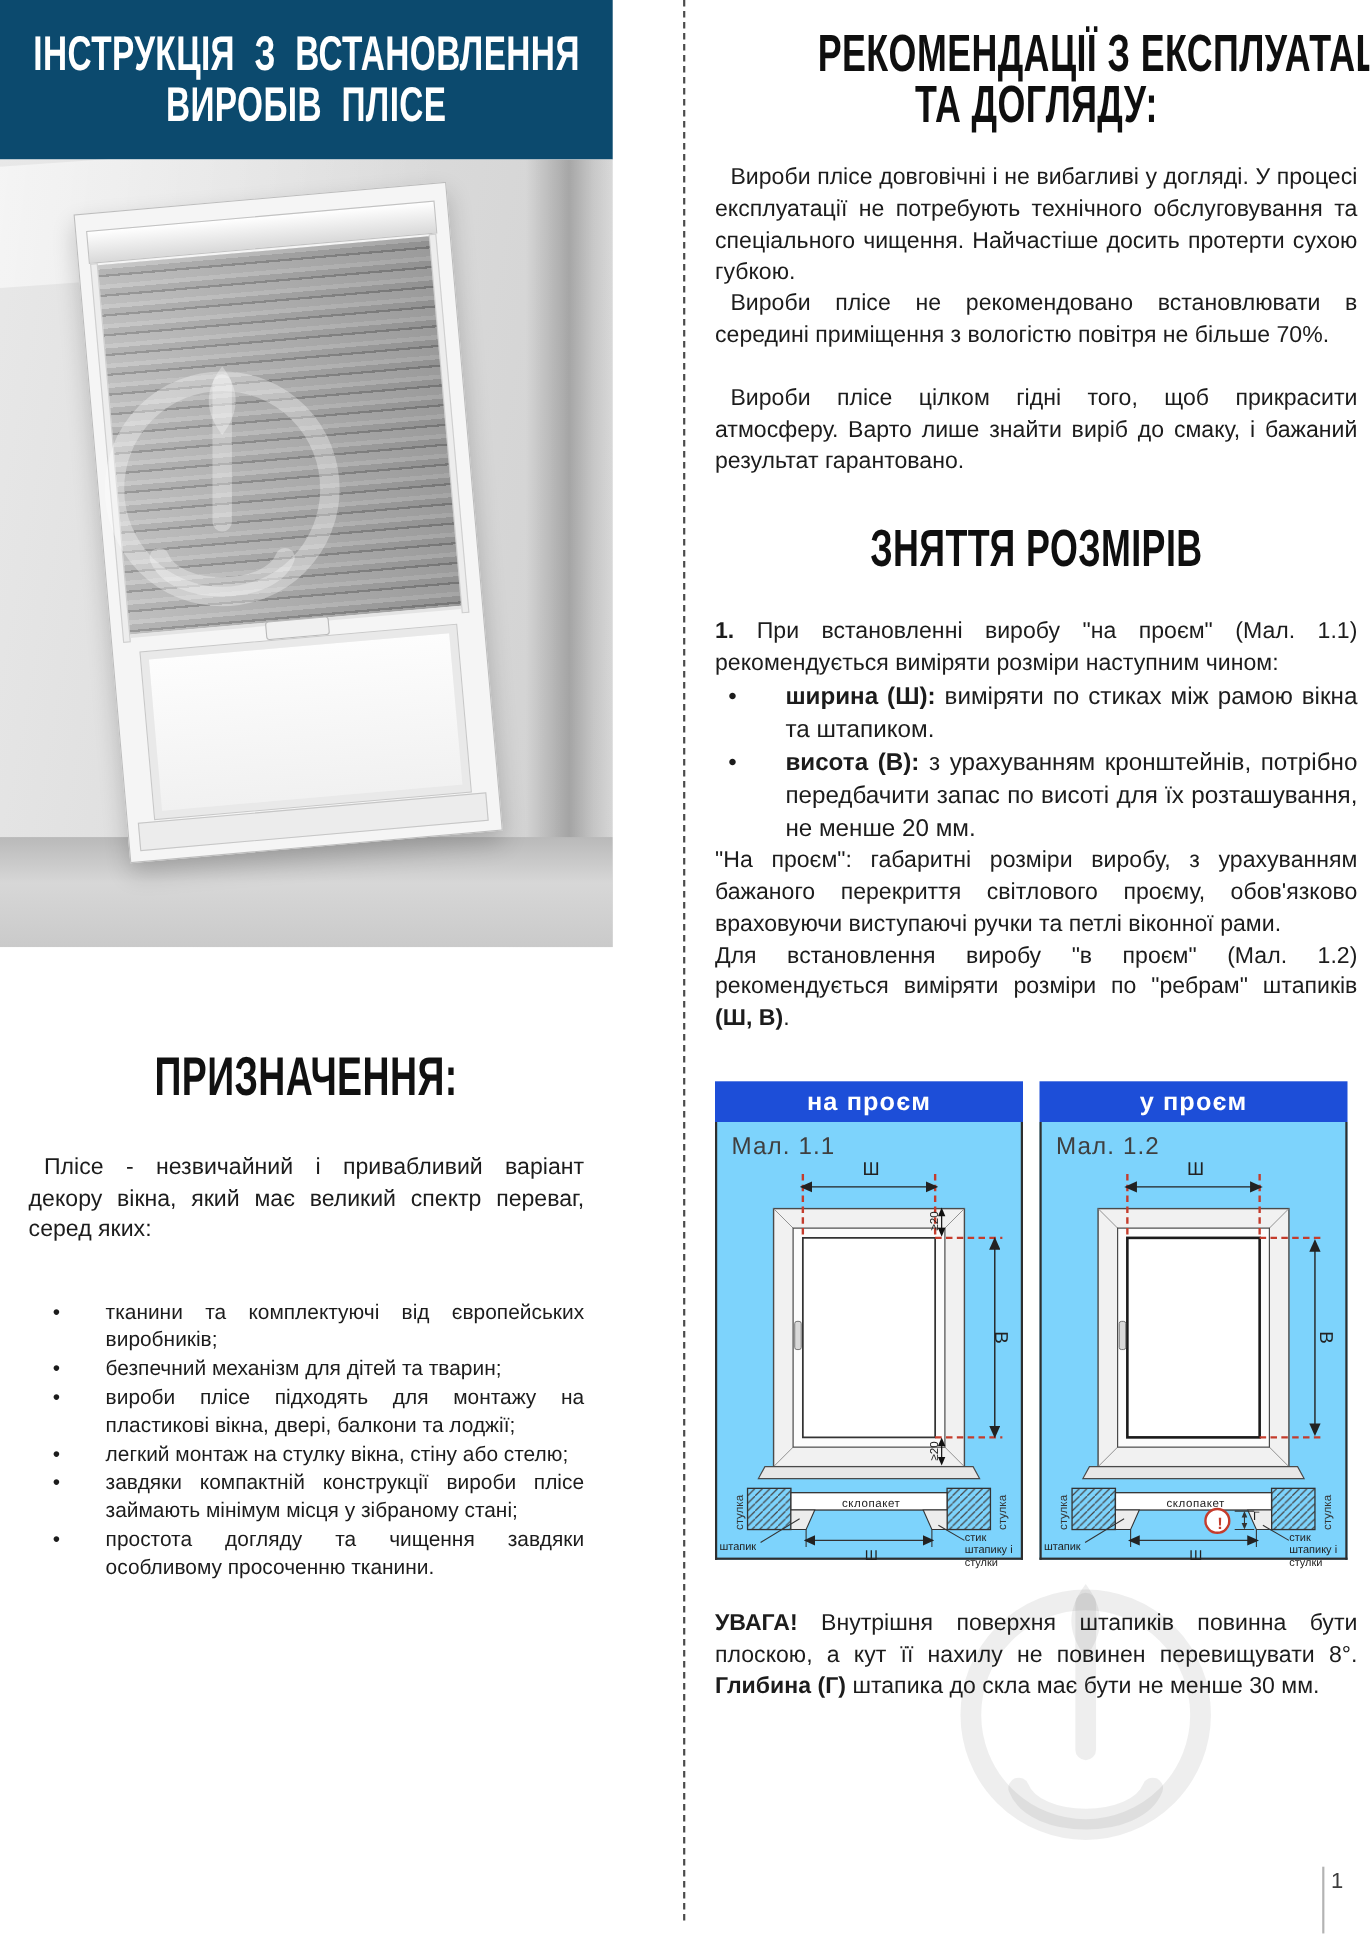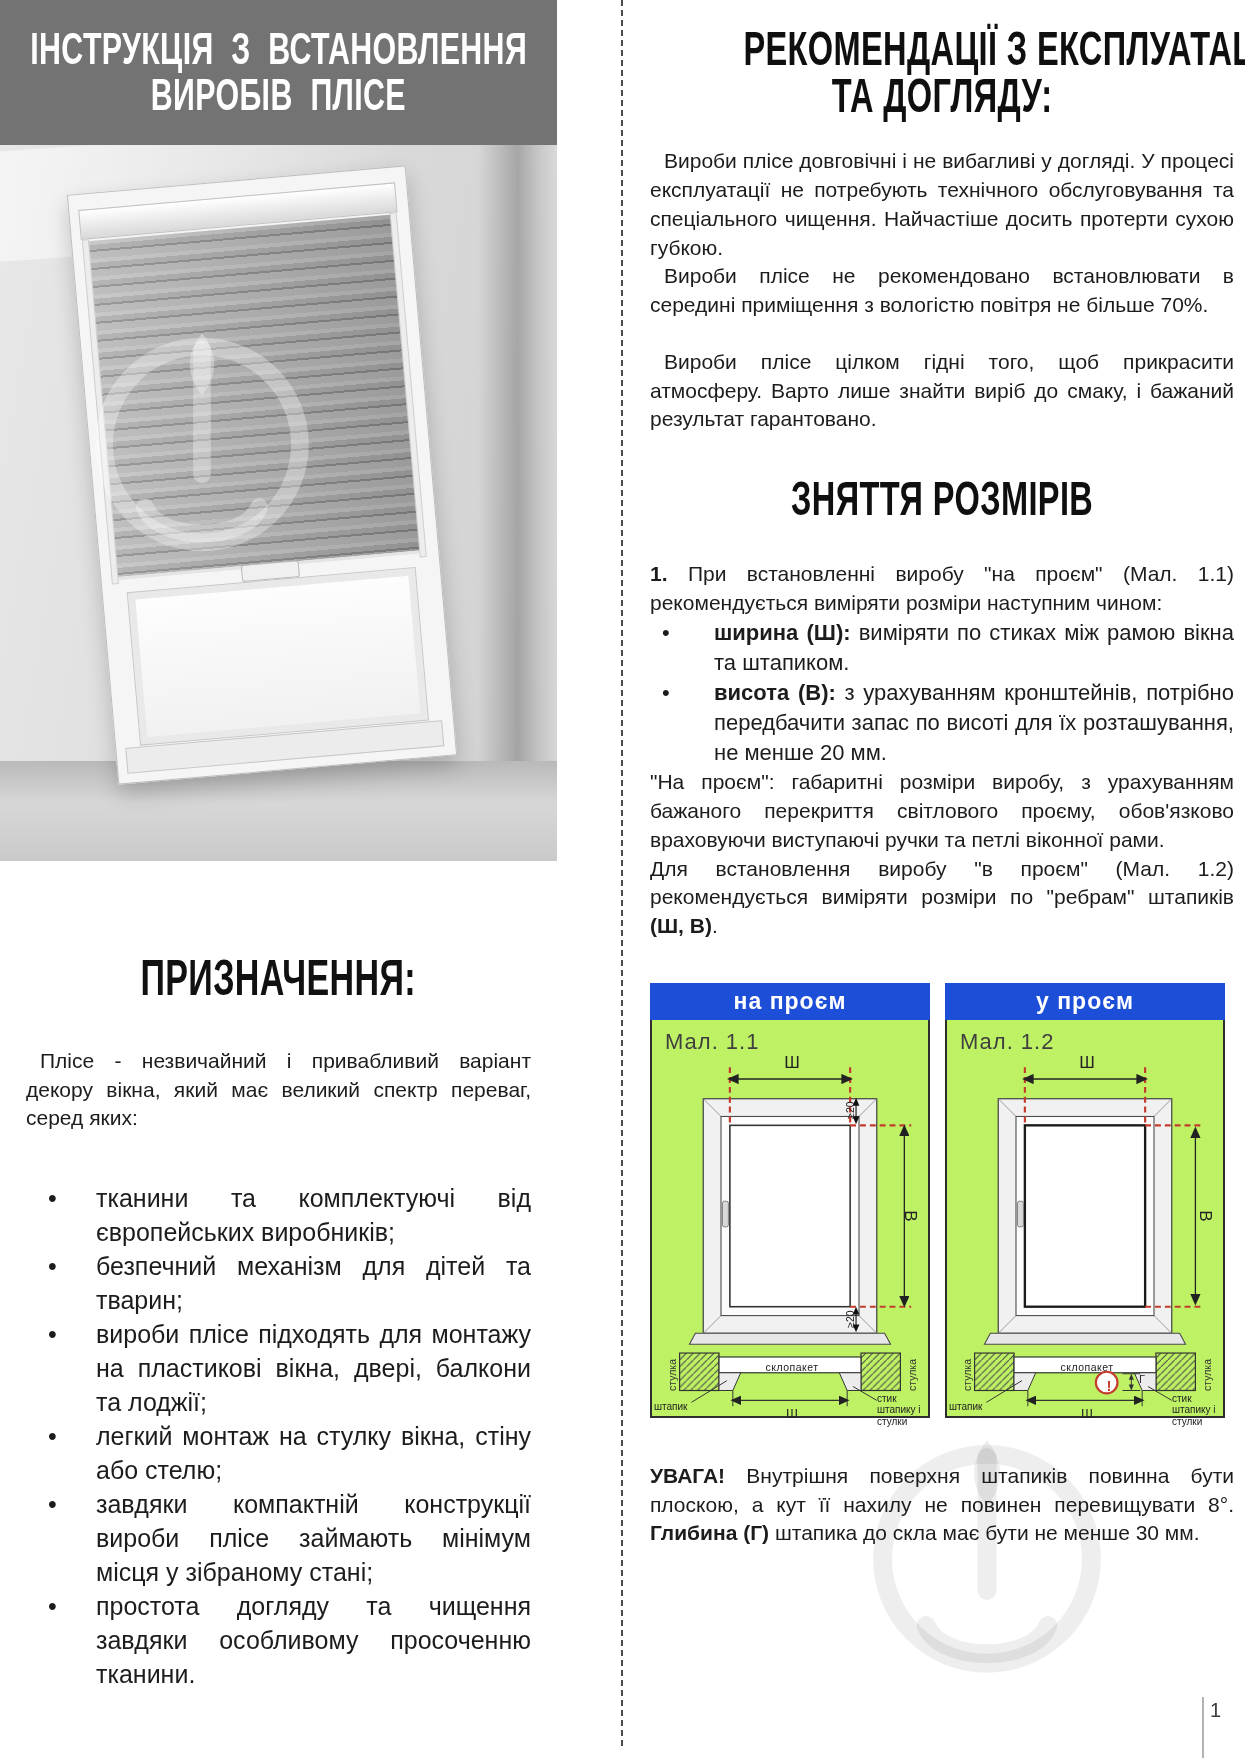--- a/index.html
+++ b/index.html
@@ -11,21 +11,21 @@
   
   .hwrap { text-align:center; }
   .cond {
     display:inline-block; font-weight:700; white-space:nowrap;
     transform:scale(0.74,1.08); transform-origin:center;
     letter-spacing:0.5px;
   }
   
   .title-box {
     position:absolute; left:0; top:0; width:557px; height:145px;
-    background:#737373; color:#fff;
+    background:#0c4a6e; color:#fff;
     display:flex; flex-direction:column; align-items:center; justify-content:center;
   }
   .title-box .line { font-size:41px; line-height:1.12; word-spacing:12px; }
   .photo {
     position:absolute; left:0; top:145px; width:557px; height:716px; overflow:hidden;
     background:linear-gradient(100deg,#e8e8e8 0%,#dadada 55%,#d0d0d0 100%);
   }
   .glare { position:absolute; left:-30px; top:-14px; width:650px; height:110px;
     background:linear-gradient(100deg, rgba(255,255,255,0.6), rgba(255,255,255,0) 65%);
     transform:rotate(-4deg); }
@@ -50,21 +50,21 @@
     width:58px; height:17px; background:#f0f0f0; border:1px solid #b9b9b9; border-radius:3px; }
   .glass { position:absolute; left:26px; top:402px; width:288px; height:152px;
     background:linear-gradient(180deg,#fdfdfd,#f1f1f1); border:7px solid #e9e9e9; outline:1px solid #c8c8c8; }
   .frame-bottom { position:absolute; left:10px; top:556px; width:318px; height:26px;
     background:#ececec; border:1px solid #c6c6c6; }
   .left-flow { position:absolute; left:0; top:861px; width:557px; }
   .purpose-h { margin-top:90px; }
   .h-black .cond { font-size:46px; color:#111; }
   .intro { margin:42px 26px 0 26px; font-size:21px; line-height:1.36; text-align:justify; text-indent:14px; }
   .blist { margin:48px 26px 0 26px; }
-  .bitem { position:relative; padding-left:70px; font-size:25px; line-height:1.36; text-align:justify; }
+  .bitem { position:relative; padding-left:70px; font-size:19px; line-height:1.36; text-align:justify; }
   .bitem::before { content:"•"; position:absolute; left:22px; top:0; }
   
   .divider { position:absolute; left:621px; top:0; height:1746px; width:0; border-left:2px dashed #4a4a4a; }
   .pn-line { position:absolute; left:1202px; top:1697px; width:2px; height:61px; background:#b3b3b3; }
   .pn { position:absolute; left:1210px; top:1699px; font-size:20px; color:#3c3c3c; }
   
   .right-flow { position:absolute; left:650px; top:26px; width:584px; }
   .care-h .cond { font-size:44px; line-height:1.06; color:#0f0f0f; }
   .para { font-size:21px; line-height:1.37; text-align:justify; }
   .indent { text-indent:14px; }
@@ -73,21 +73,21 @@
   .measure-h .cond { font-size:44px; color:#0f0f0f; }
   .step { margin-top:36px; }
   .ritem { position:relative; padding-left:64px; font-size:22px; line-height:1.37; text-align:justify; }
   .ritem::before { content:"•"; position:absolute; left:12px; top:0; }
   b, .bb { font-weight:700; }
   
   .panels { display:flex; gap:15px; margin-top:42px; }
   .panel { width:280px; }
   .panel-h { height:37px; background:#1d4ed8; color:#fff; display:flex; align-items:center; justify-content:center;
     font-weight:700; font-size:23px; letter-spacing:1px; }
-  .panel-b { position:relative; height:398px; border:2px solid #2e2e2e; border-top:none; background:#bef264; }
+  .panel-b { position:relative; height:398px; border:2px solid #2e2e2e; border-top:none; background:#7dd3fc; }
   .dsvg { position:absolute; inset:0; width:100%; height:100%; }
   .ov { position:absolute; color:#222; }
   .ov-fig { left:13px; top:9px; font-size:22px; color:#3f3f3f; letter-spacing:1px; }
   .ov-dimw { left:79px; top:33px; width:122px; text-align:center; font-size:17px; }
   .ov-dimh { left:252px; top:186px; font-size:17px; transform:rotate(90deg); }
   .ov-ge { width:30px; text-align:center; font-size:10.5px; transform:rotate(-90deg); }
   .ov-ge.top { left:183px; top:84px; } .ov-ge.bot { left:183px; top:293px; }
   .ov-sash { width:64px; text-align:center; font-size:10.5px; color:#333; transform:rotate(-90deg); top:349px; }
   .ov-sash.l { left:-12px; } .ov-sash.r { left:228px; }
   .ov-glass { left:68px; top:341px; width:144px; text-align:center; font-size:10.5px; letter-spacing:0.5px; }

